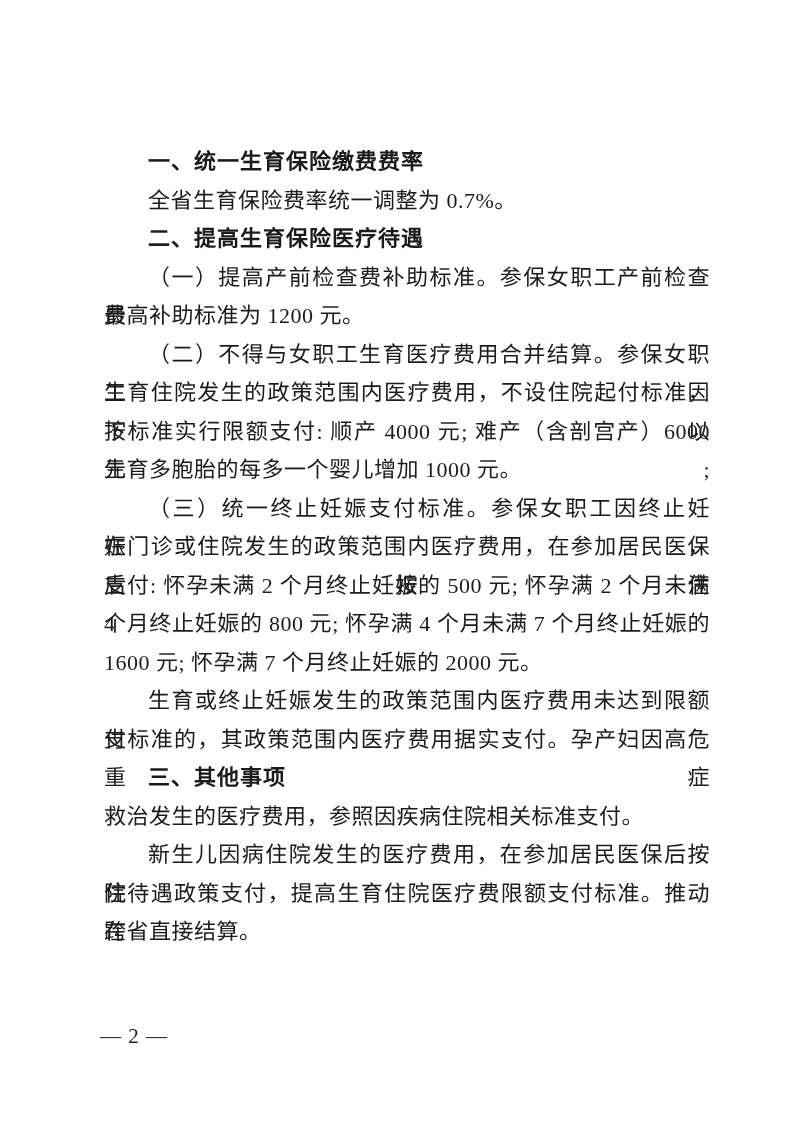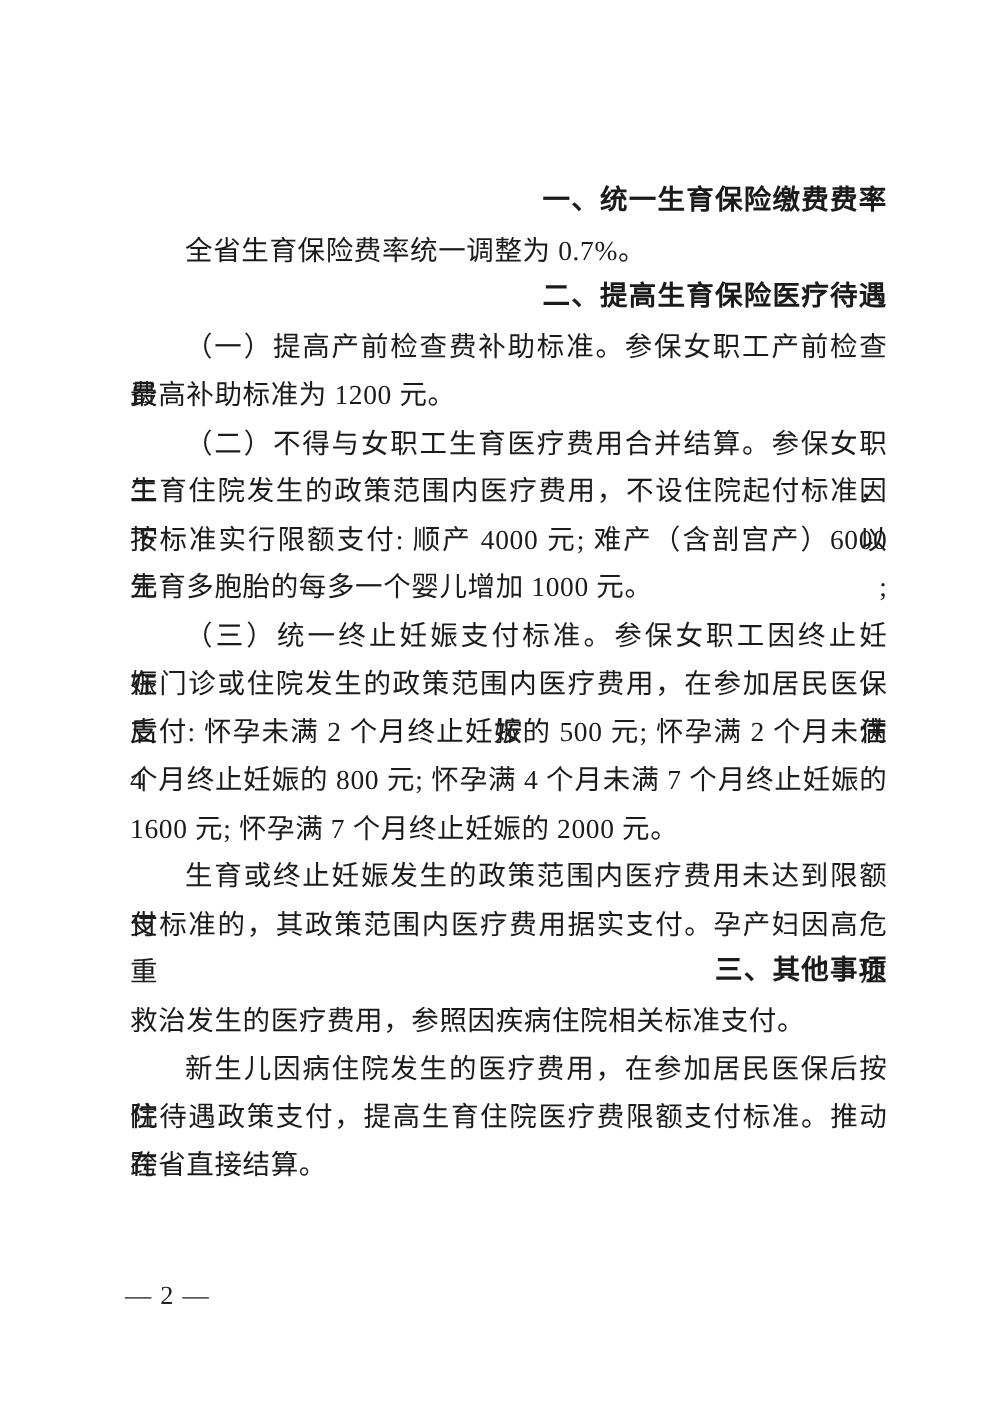--- a/index.html
+++ b/index.html
@@ -32,24 +32,23 @@
   }
   .line.indent {
     text-indent: 2em;
   }
   .line.fill {
     text-align: justify;
     text-align-last: justify;
     text-justify: inter-character;
   }
   .line.heading {
-    font-family: Liberation Mono, monospace;
+    font-family: Liberation Serif, serif;
     font-weight: 700;
     letter-spacing: 1px;
-    text-align: right;
   }
   .footer {
     position: absolute;
     left: 100px;
     top: 1022px;
     font-size: 21px;
     line-height: 28px;
     letter-spacing: 1px;
     color: #222222;
   }

